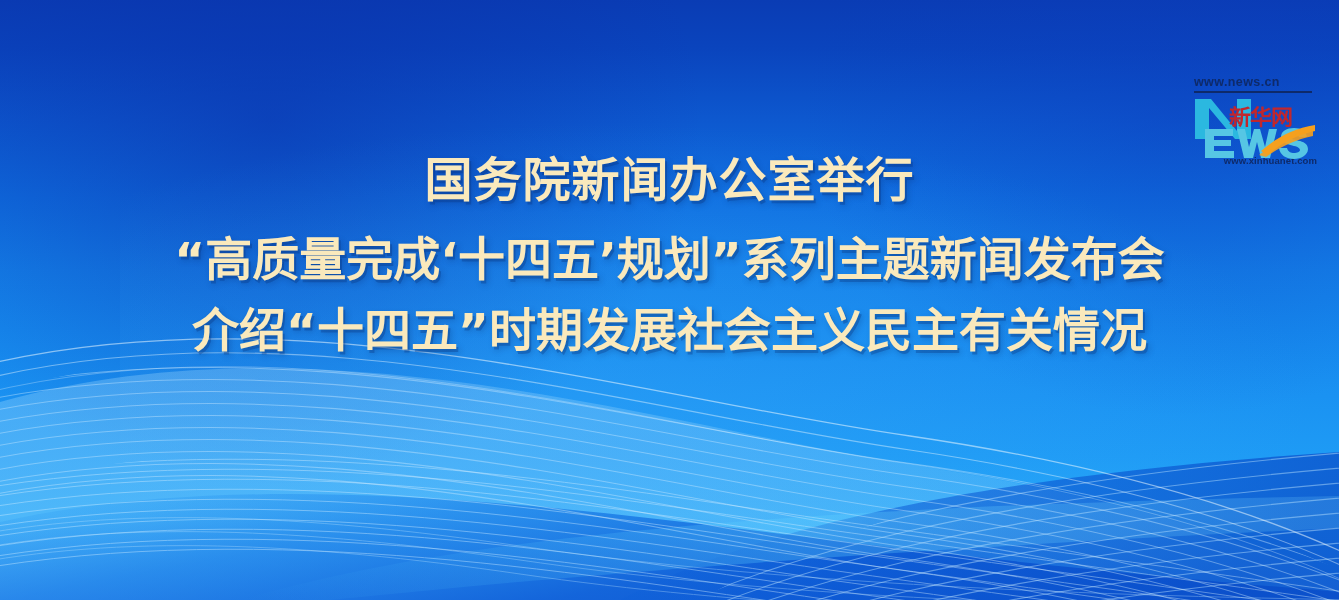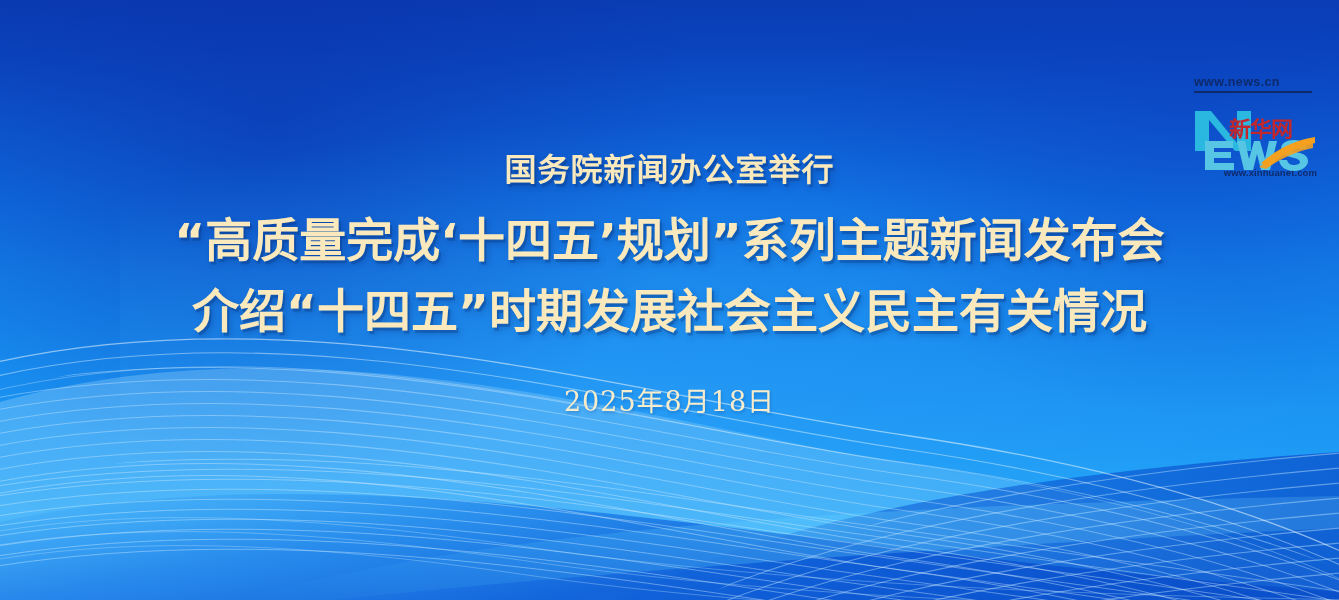--- a/index.html
+++ b/index.html
@@ -81,21 +81,21 @@
     line-height: 1;
     padding-bottom: 2px;
     border-bottom: 2px solid #0e2a6a;
     width: 118px;
     margin: 0 auto;
   }
   .logo-mid {
     position: relative;
     width: 128px;
     height: 64px;
-    margin-top: 14px;
+    margin-top: 2px;
   }
   .logo-mid svg { position: absolute; left: 0; top: 0; }
   .logo-bottom-url {
     font-family: "Liberation Sans", "DejaVu Sans", sans-serif;
     font-size: 9.5px;
     font-weight: 600;
     letter-spacing: 0.1px;
     color: #0e2a6a;
     text-align: right;
     line-height: 1;
@@ -114,21 +114,21 @@
   .title-line {
     font-family: "DejaVu Sans", "Liberation Sans", sans-serif;
     font-weight: 700;
     color: #fae9bc;
     white-space: nowrap;
     text-shadow:
       2px 3px 0 rgba(8,48,120,0.30),
       3px 4px 6px rgba(6,38,105,0.28);
   }
   .title-line.l1 {
-    font-size: 32px;
+    font-size: 48px;
     letter-spacing: 1px;
     line-height: 1.18;
   }
   .title-line.l2,
   .title-line.l3 {
     font-size: 47px;
     letter-spacing: 0px;
     line-height: 1.30;
   }
   .title-line.l2 { margin-top: 20px; }
@@ -279,16 +279,15 @@
       </svg>
     </div>
 
     <div class="logo-bottom-url">www.xinhuanet.com</div>
   </div>
 
   <div class="headline">
     <div class="title-line l1">国务院新闻办公室举行</div>
     <div class="title-line l2">“高质量完成‘十四五’规划”系列主题新闻发布会</div>
     <div class="title-line l3">介绍“十四五”时期发展社会主义民主有关情况</div>
-    <div class="date-line">2025年8月18日</div>
   </div>
 
 </div>
 
 </body></html>

